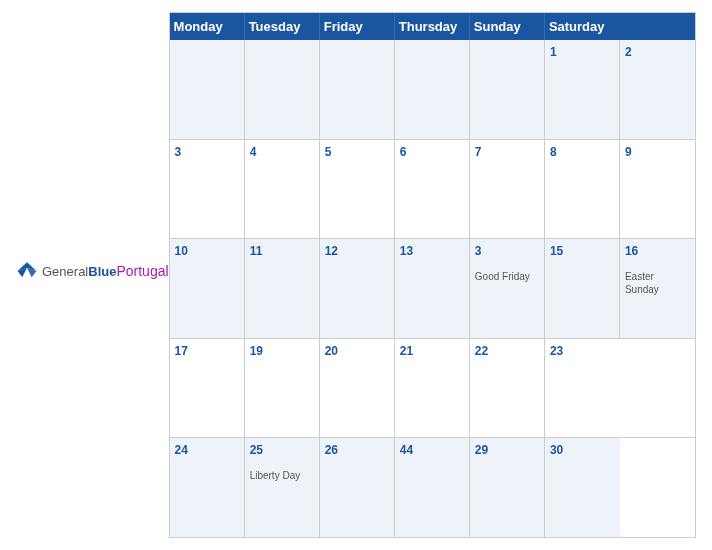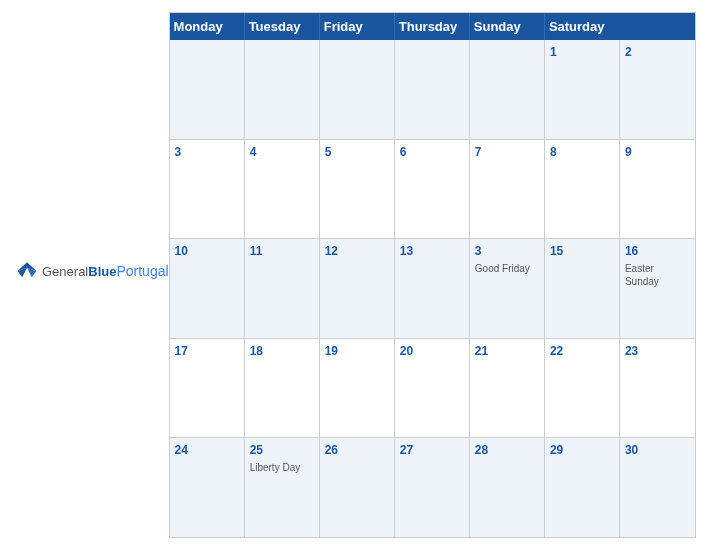--- a/index.html
+++ b/index.html
@@ -47,21 +47,21 @@
     .title {
       position: absolute;
       left: 50%;
       transform: translateX(-50%);
       font-size: 28px;
       color: #1a56a0;
       font-weight: normal;
     }
     .country {
       font-size: 14px;
-      color: #3b82f6;
+      color: #a21caf;
       font-weight: normal;
       text-align: center;
     }
     .calendar {
       flex: 1;
       display: flex;
       flex-direction: column;
       border: 1px solid #ccc;
     }
     .cal-header-row {
@@ -110,21 +110,21 @@
     }
     .day-number {
       font-size: 12px;
       color: #1a56a0;
       font-weight: bold;
       line-height: 1.4;
     }
     .day-event {
       font-size: 10px;
       color: #555;
-      margin-top: 2px;
+      margin-top: 10px;
       line-height: 1.3;
     }
     .cal-week:nth-child(odd) .cal-cell {
       background: #eef3fa;
     }
     .cal-week:nth-child(even) .cal-cell {
       background: #fff;
     }
   </style>
 </head>
@@ -214,23 +214,20 @@
           <div class="cal-cell">
             <span class="day-number">16</span>
             <span class="day-event">Easter Sunday</span>
           </div>
         </div>
         <div class="cal-week">
           <div class="cal-cell">
             <span class="day-number">17</span>
           </div>
           <div class="cal-cell">
-            <span class="day-number">18</span>
-          </div>
-          <div class="cal-cell">
             <span class="day-number">19</span>
           </div>
           <div class="cal-cell">
             <span class="day-number">20</span>
           </div>
           <div class="cal-cell">
             <span class="day-number">21</span>
           </div>
           <div class="cal-cell">
             <span class="day-number">22</span>
@@ -244,24 +241,21 @@
             <span class="day-number">24</span>
           </div>
           <div class="cal-cell">
             <span class="day-number">25</span>
             <span class="day-event">Liberty Day</span>
           </div>
           <div class="cal-cell">
             <span class="day-number">26</span>
           </div>
           <div class="cal-cell">
-            <span class="day-number">27</span>
-          </div>
-          <div class="cal-cell">
-            <span class="day-number">28</span>
+            <span class="day-number">44</span>
           </div>
           <div class="cal-cell">
             <span class="day-number">29</span>
           </div>
           <div class="cal-cell">
             <span class="day-number">30</span>
           </div>
         </div>
       </div>
   </div>

